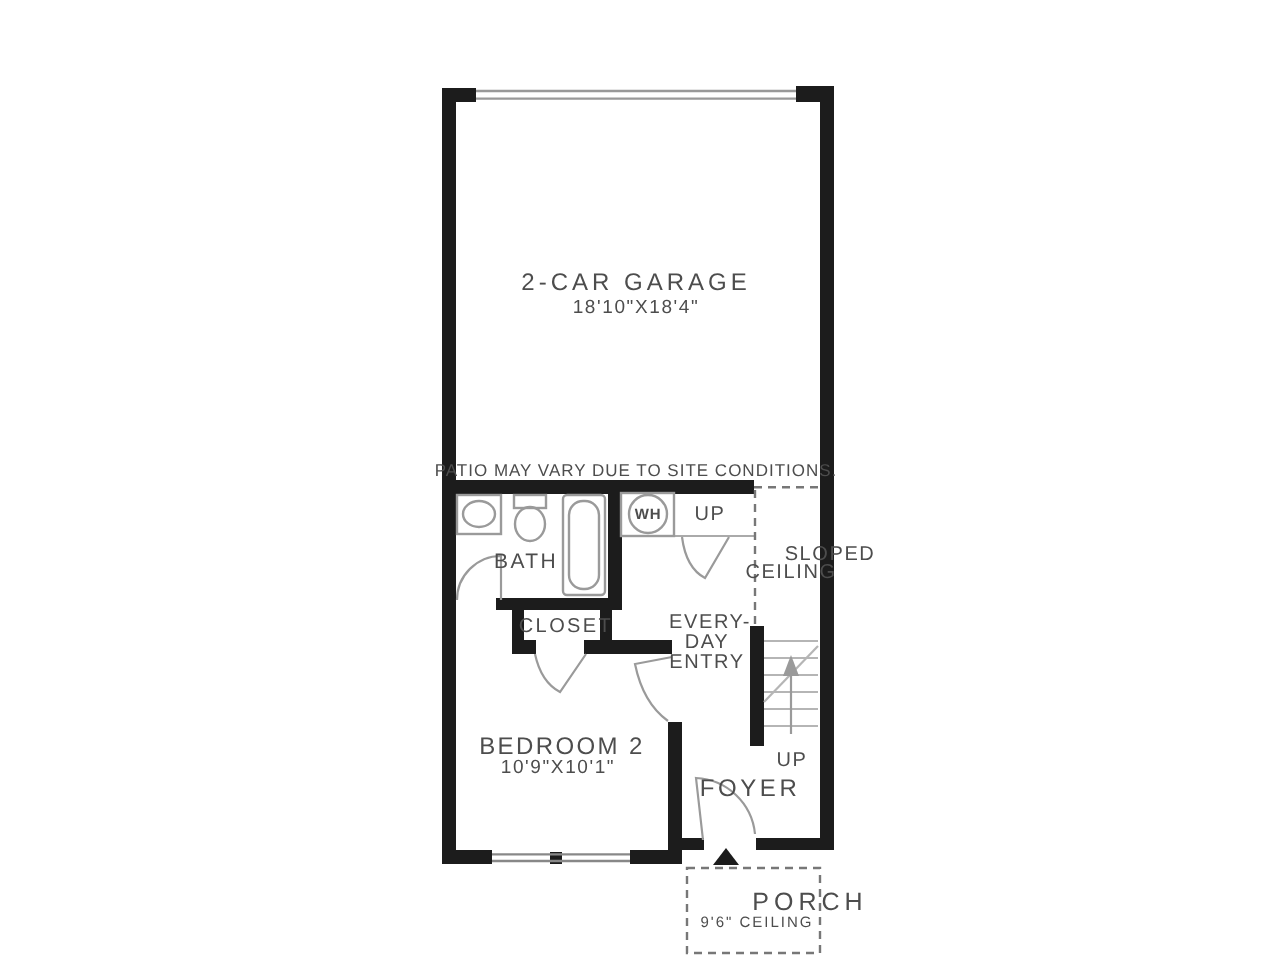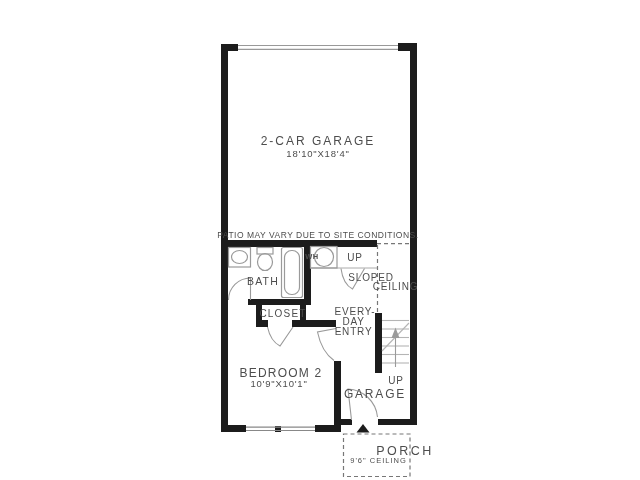--- a/index.html
+++ b/index.html
@@ -111,34 +111,34 @@
 
     <polygon points="356.5,432.5 369.5,432.5 363,424" fill="#1c1c1c"></polygon>
   </svg>
 
   <div class="lbl t-room" style="left:318px;top:141px;">2-CAR GARAGE</div>
   <div class="lbl t-dim" style="left:318px;top:153.5px;">18'10"X18'4"</div>
 
   <div class="lbl t-note" style="left:318px;top:235px;">PATIO MAY VARY DUE TO SITE CONDITIONS.</div>
 
   <div class="lbl t-room-sm" style="left:263px;top:281px;font-size:10.5px;">BATH</div>
-  <div class="lbl t-tiny" style="left:312px;top:256.5px;font-weight:bold;">WH</div>
+  <div class="lbl t-tiny" style="left:324px;top:256.5px;font-weight:bold;">WH</div>
   <div class="lbl t-small" style="left:355px;top:258px;">UP</div>
 
-  <div class="lbl t-small" style="left:371px;top:278px;">SLOPED</div>
+  <div class="lbl t-small" style="left:415px;top:278px;">SLOPED</div>
   <div class="lbl t-small" style="left:395.5px;top:287px;">CEILING</div>
 
   <div class="lbl t-small" style="left:283px;top:314px;letter-spacing:1.2px;">CLOSET</div>
 
   <div class="lbl t-small" style="left:355px;top:311.5px;">EVERY-</div>
   <div class="lbl t-small" style="left:353.5px;top:321.5px;">DAY</div>
   <div class="lbl t-small" style="left:353.5px;top:331.5px;">ENTRY</div>
 
   <div class="lbl t-room-sm" style="left:281px;top:372.5px;">BEDROOM 2</div>
   <div class="lbl t-dim" style="left:279px;top:384px;">10'9"X10'1"</div>
 
-  <div class="lbl t-room-sm" style="left:375px;top:394px;letter-spacing:1.8px;">GARAGE</div>
+  <div class="lbl t-room-sm" style="left:375px;top:394px;letter-spacing:1.8px;">FOYER</div>
   <div class="lbl t-small" style="left:396px;top:380.5px;">UP</div>
 
   <div class="lbl t-porch" style="left:379px;top:451px;">PORCH</div>
   <div class="lbl t-tiny" style="left:378.5px;top:460.5px;letter-spacing:1px;">9'6" CEILING</div>
 
 </div>
 
 </body></html>

